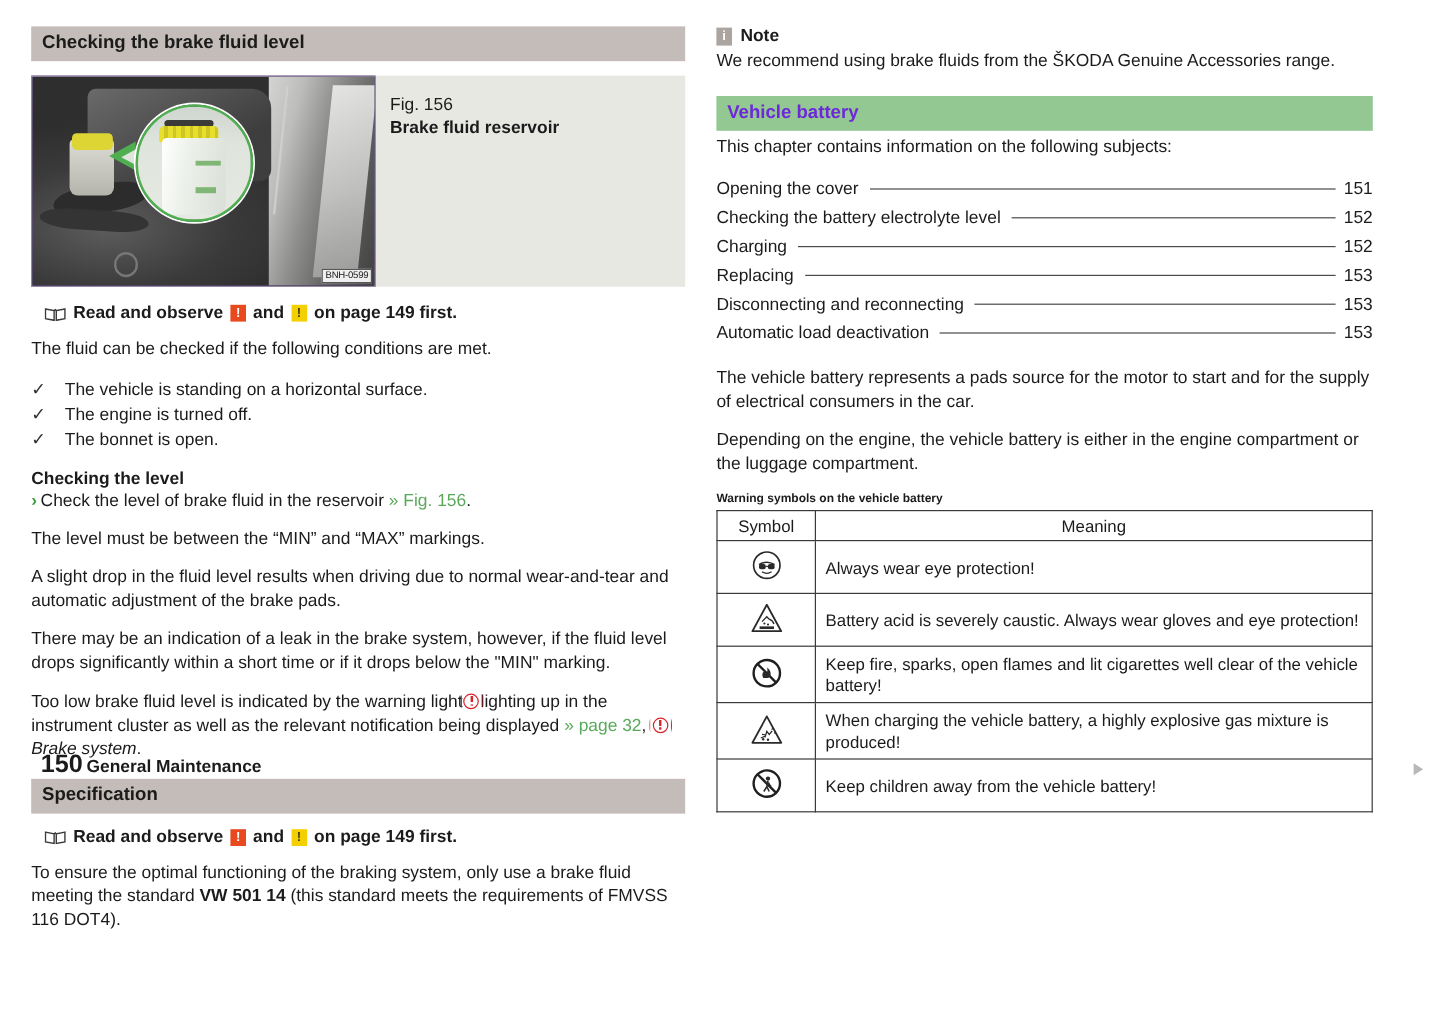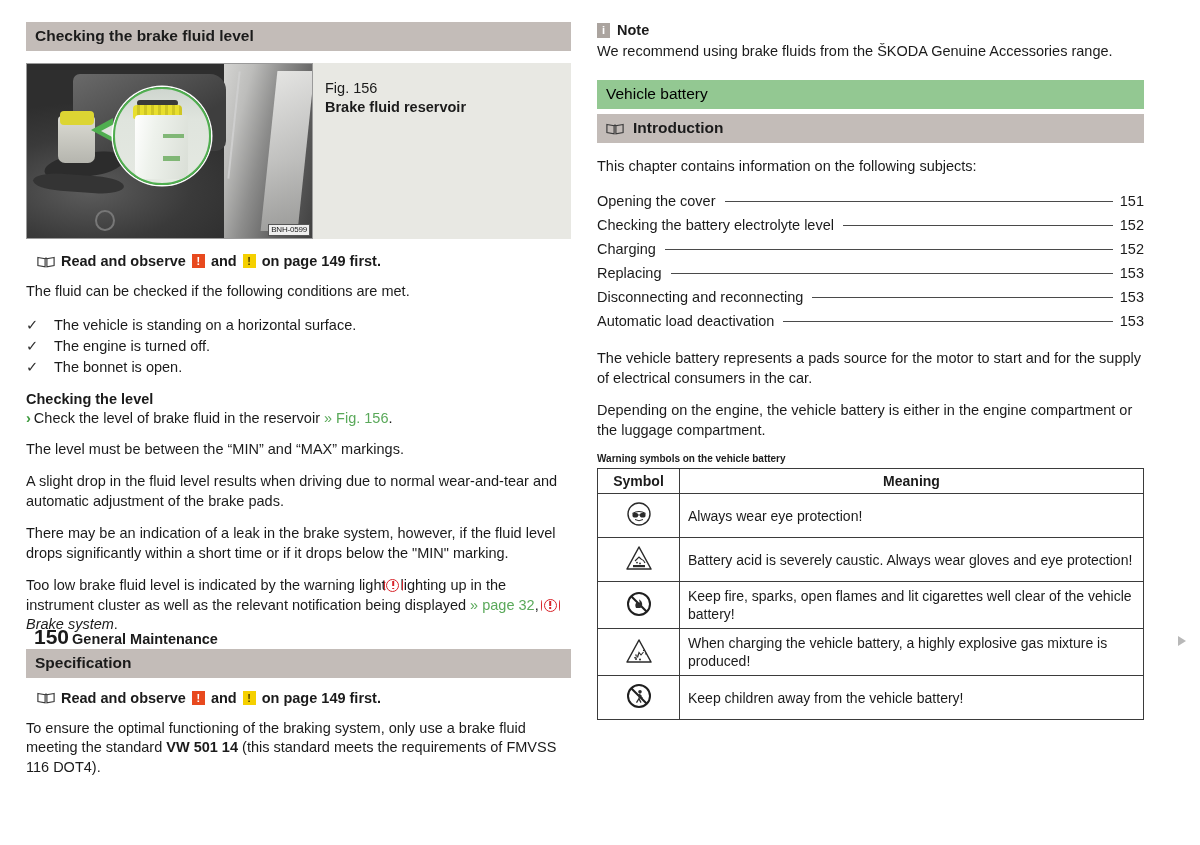--- a/index.html
+++ b/index.html
@@ -27,22 +27,22 @@
   .bar-gray {
     background: #c3bcb8;
     color: #1b1b1b;
     font-weight: bold;
     font-size: 15.5px;
     padding: 5px 9px 6px 9px;
     margin-bottom: 12px;
   }
   .bar-green {
     background: #93c892;
-    color: #000000;
-    font-weight: normal;
+    color: #6d28d9;
+    font-weight: bold;
     font-size: 15.5px;
     padding: 5px 9px 6px 9px;
     margin: 18px 0 5px 0;
   }
   .bar-gray.sub { margin-bottom: 14px; display: flex; align-items: center; gap: 9px; }
 
   
   .figure-row { display: flex; margin-bottom: 14px; }
   .photo {
     width: 287px; height: 176px;
@@ -255,21 +255,21 @@
     border-collapse: collapse;
     width: 100%;
     border: 1.5px solid #3b3b3b;
     font-size: 14px;
   }
   table.warn th, table.warn td {
     border: 1px solid #3b3b3b;
     padding: 5px 8px;
     vertical-align: middle;
   }
-  table.warn th { font-weight: bold; text-align: center; padding: 4px 8px; }
+  table.warn th { font-weight: normal; text-align: center; padding: 4px 8px; }
   table.warn td.symcell { width: 82px; text-align: center; padding: 6px; }
   table.warn td.meaning { line-height: 18px; }
   .sym { display: inline-block; width: 30px; height: 28px; }
 
   .edge-tri {
     position: absolute; right: 14px; top: 636px;
     width: 0; height: 0;
     border-top: 5px solid transparent;
     border-bottom: 5px solid transparent;
     border-left: 8px solid #b8b8b8;
@@ -396,29 +396,20 @@
     <div class="col-right">
 
       <div class="note-head">
         <span class="info-ico">i</span>
         <span>Note</span>
       </div>
       <p class="body">We recommend using brake fluids from the ŠKODA Genuine Accessories range.</p>
 
       <div class="bar-green">Vehicle battery</div>
 
-      <div class="bar-gray sub">
-        <span class="book-icon">
-          <svg viewBox="0 0 20 14" width="18" height="13">
-            <path d="M1 2.5 L9 4 L9 13 L1 11.5 Z M19 2.5 L11 4 L11 13 L19 11.5 Z" fill="none" stroke="#3a3a3a" stroke-width="1.3"></path>
-            <path d="M9 4 L10 3.2 L11 4" fill="none" stroke="#3a3a3a" stroke-width="1.3"></path>
-          </svg>
-        </span>
-        <span>Introduction</span>
-      </div>
 
       <p class="body">This chapter contains information on the following subjects:</p>
 
       <div class="toc">
         <div class="toc-row">
           <span class="tlabel">Opening the cover</span>
           <span class="leader"></span>
           <span class="tpage">151</span>
         </div>
         <div class="toc-row">

